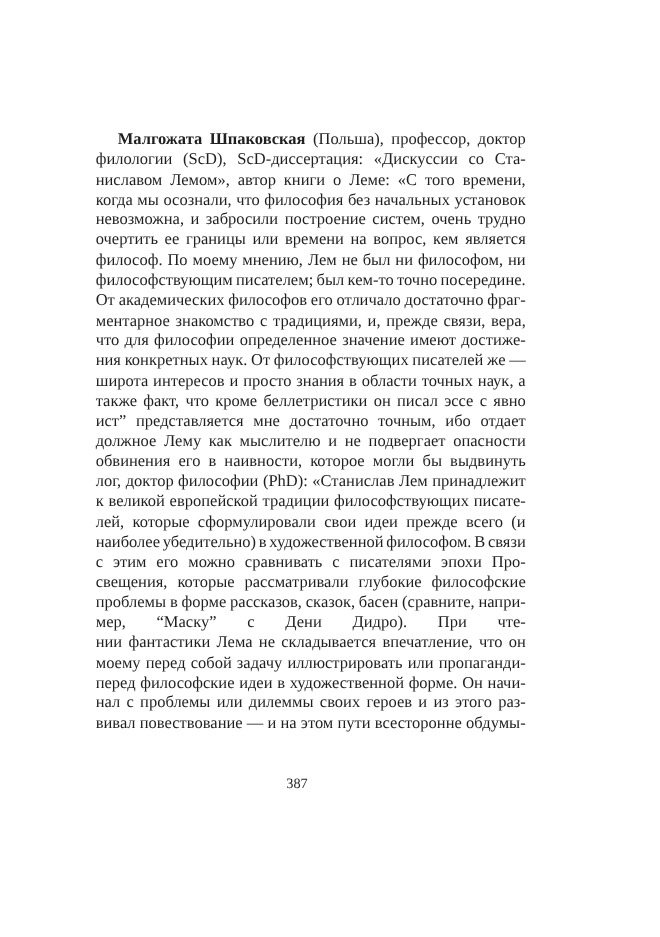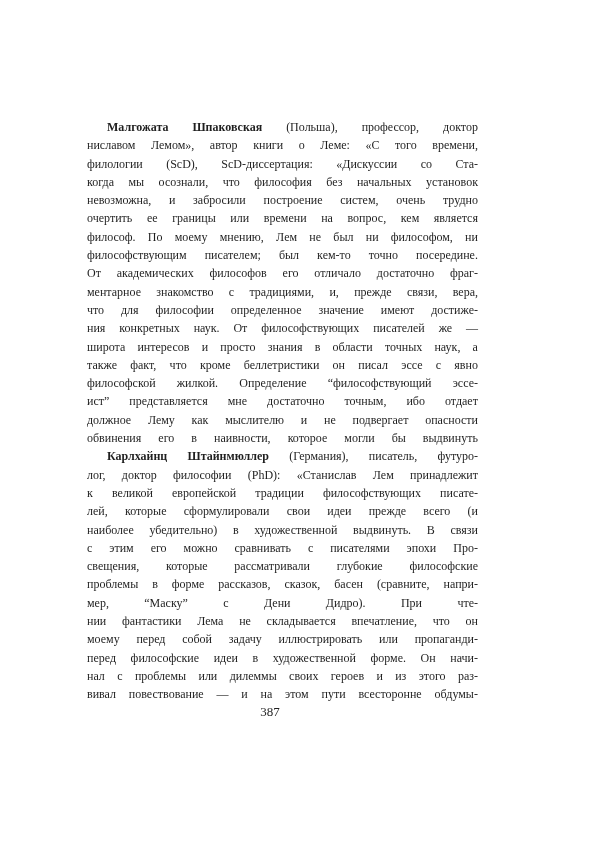--- a/index.html
+++ b/index.html
@@ -36,21 +36,21 @@
 
   .para {
     margin: 0;
   }
 
   
   .line {
     display: block;
     height: 18.3px;
     line-height: 18.3px;
-    font-size: 12px;
+    font-size: 15px;
     white-space: nowrap;
     letter-spacing: 0;
     color: #1f1f1f;
   }
 
   
   .line.just {
     display: flex;
     justify-content: space-between;
     width: 391px;
@@ -95,37 +95,37 @@
   <div id="text-block">
       <p class="para">
         <span class="line just indent">
           <span class="bold">Малгожата</span>
           <span class="bold">Шпаковская</span>
           <span>(Польша),</span>
           <span>профессор,</span>
           <span>доктор</span>
         </span>
         <span class="line just">
+          <span>филологии</span>
+          <span>(ScD),</span>
+          <span>ScD-диссертация:</span>
+          <span>«Дискуссии</span>
+          <span>со</span>
+          <span>Ста-</span>
+        </span>
+        <span class="line just">
           <span>ниславом</span>
           <span>Лемом»,</span>
           <span>автор</span>
           <span>книги</span>
           <span>о</span>
           <span>Леме:</span>
           <span>«С</span>
           <span>того</span>
           <span>времени,</span>
-        </span>
-        <span class="line just">
-          <span>филологии</span>
-          <span>(ScD),</span>
-          <span>ScD-диссертация:</span>
-          <span>«Дискуссии</span>
-          <span>со</span>
-          <span>Ста-</span>
         </span>
         <span class="line just">
           <span>когда</span>
           <span>мы</span>
           <span>осознали,</span>
           <span>что</span>
           <span>философия</span>
           <span>без</span>
           <span>начальных</span>
           <span>установок</span>
@@ -226,27 +226,20 @@
           <span>что</span>
           <span>кроме</span>
           <span>беллетристики</span>
           <span>он</span>
           <span>писал</span>
           <span>эссе</span>
           <span>с</span>
           <span>явно</span>
         </span>
         <span class="line just">
-          <span>философской</span>
-          <span>жилкой.</span>
-          <span>Определение</span>
-          <span>“философствующий</span>
-          <span>эссе-</span>
-        </span>
-        <span class="line just">
           <span>ист”</span>
           <span>представляется</span>
           <span>мне</span>
           <span>достаточно</span>
           <span>точным,</span>
           <span>ибо</span>
           <span>отдает</span>
         </span>
         <span class="line just">
           <span>должное</span>
@@ -263,27 +256,20 @@
           <span>его</span>
           <span>в</span>
           <span>наивности,</span>
           <span>которое</span>
           <span>могли</span>
           <span>бы</span>
           <span>выдвинуть</span>
         </span>
       </p>
       <p class="para">
-        <span class="line just indent">
-          <span class="bold">Карлхайнц</span>
-          <span class="bold">Штайнмюллер</span>
-          <span>(Германия),</span>
-          <span>писатель,</span>
-          <span>футуро-</span>
-        </span>
         <span class="line just">
           <span>лог,</span>
           <span>доктор</span>
           <span>философии</span>
           <span>(PhD):</span>
           <span>«Станислав</span>
           <span>Лем</span>
           <span>принадлежит</span>
         </span>
         <span class="line just">
@@ -302,21 +288,21 @@
           <span>идеи</span>
           <span>прежде</span>
           <span>всего</span>
           <span>(и</span>
         </span>
         <span class="line just">
           <span>наиболее</span>
           <span>убедительно)</span>
           <span>в</span>
           <span>художественной</span>
-          <span>выдвинуть.</span>
+          <span>философом.</span>
           <span>В</span>
           <span>связи</span>
         </span>
         <span class="line just">
           <span>с</span>
           <span>этим</span>
           <span>его</span>
           <span>можно</span>
           <span>сравнивать</span>
           <span>с</span>

